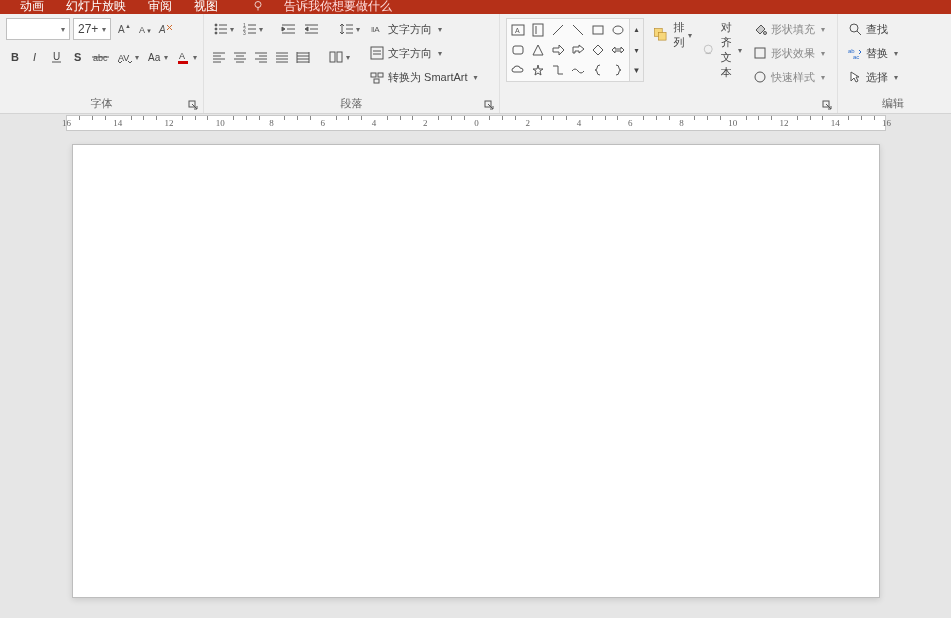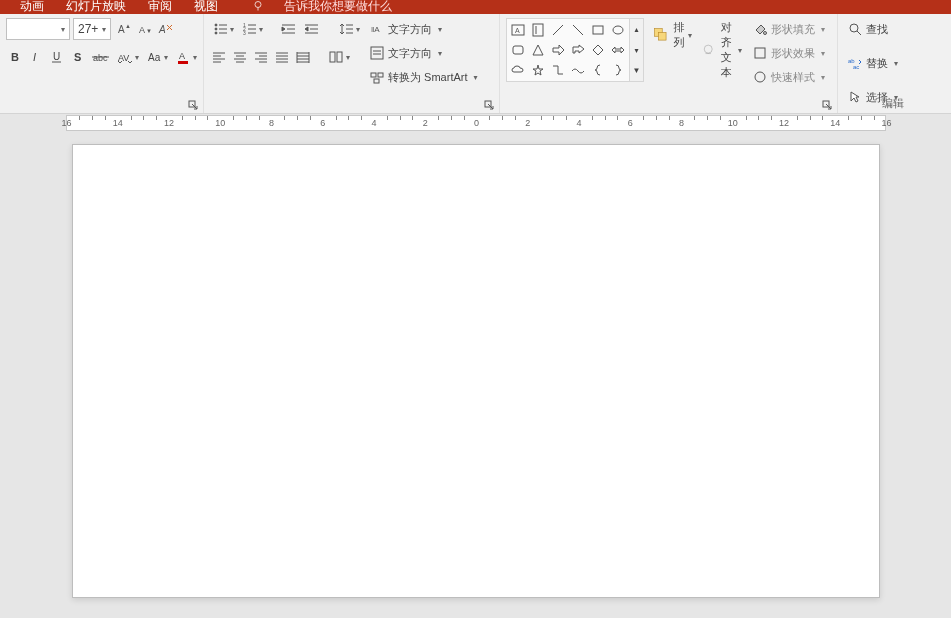--- a/index.html
+++ b/index.html
@@ -44,26 +44,26 @@
   .shapes-scroll div { flex: 1; display: flex; align-items: center; justify-content: center; font-size: 8px; cursor: pointer; }
   
   .big-btn { display: flex; flex-direction: row; align-items: center; justify-content: flex-start; width: 44px; padding: 2px 2px; cursor: pointer; font-size: 11px; text-align: center; gap: 2px; }
   .big-btn svg { width: 28px; height: 28px; }
   .big-btn .dd-caret { font-size: 8px; color: #666; }
   
   .shape-fx-col { display: flex; flex-direction: column; gap: 2px; }
   .shape-fx-item { display: flex; align-items: center; gap: 4px; font-size: 11px; height: 22px; padding: 0 3px; cursor: pointer; color: #888; }
   .shape-fx-item .dd-caret { font-size: 8px; margin-left: 2px; }
   
-  .edit-col { display: flex; flex-direction: column; gap: 12px; }
+  .edit-col { display: flex; flex-direction: column; gap: 2px; }
   .edit-item { display: flex; align-items: center; gap: 4px; font-size: 11px; height: 22px; padding: 0 4px; cursor: pointer; }
   .edit-item .dd-caret { font-size: 8px; color: #666; margin-left: 2px; }
   
   
-  .ruler { height: 18px; background: #e6e6e6; display: flex; align-items: center; justify-content: center; position: relative; overflow: hidden; }
+  .ruler { height: 18px; background: #e6e6e6; display: flex; align-items: center; justify-content: center; position: relative; overflow: hidden; font-family: Liberation Serif, serif; }
   .ruler-inner { position: relative; height: 16px; width: 820px; background: #fff; border: 1px solid #c8c8c8; }
   .ruler-tick { position: absolute; top: 0; height: 4px; border-left: 1px solid #888; }
   .ruler-num { position: absolute; top: 2px; font-size: 9px; color: #666; transform: translateX(-50%); }
   
   
   .canvas-area { background: #e6e6e6; height: 486px; display: flex; justify-content: center; padding-top: 12px; }
   .slide { width: 808px; height: 454px; background: #fff; border: 1px solid #bdbdbd; box-shadow: 0 2px 6px rgba(0,0,0,0.12); }
   
   svg { stroke: #555; fill: none; stroke-width: 1; }
   .orange { stroke: #d06a2a; }
@@ -156,20 +156,21 @@
             </svg>
           </span>
         <span class="btn dd">
             <svg width="16" height="14">
               <text x="3" y="9" font-size="9" fill="#444" stroke="none">A</text>
               <rect x="2" y="11" width="10" height="3" fill="#c00" stroke="none"></rect>
             </svg>
           </span>
       </div>
     </div>
+    <div class="group-label">字体</div>
     <div class="dialog-launcher"><svg viewBox="0 0 10 10">
           <rect x="1" y="1" width="6" height="6"></rect>
           <path d="M4 4 L9 9 M9 6 L9 9 L6 9"></path>
         </svg></div>
   </div>
 
   <div class="group" style="width:296px">
     <div class="group-rows" style="flex-direction:row; gap:0;">
       <div style="display:flex; flex-direction:column; gap:6px;">
         <div class="row">
@@ -293,20 +294,21 @@
           <svg width="14" height="14">
               <rect x="1" y="3" width="5" height="4"></rect>
               <rect x="8" y="3" width="5" height="4"></rect>
               <rect x="4" y="9" width="5" height="4"></rect>
             </svg>
           <span>转换为 SmartArt</span>
             <span class="dd-caret">▾</span>
         </div>
       </div>
     </div>
+    <div class="group-label">段落</div>
     <div class="dialog-launcher"><svg viewBox="0 0 10 10">
           <rect x="1" y="1" width="6" height="6"></rect>
           <path d="M4 4 L9 9 M9 6 L9 9 L6 9"></path>
         </svg></div>
   </div>
 
   <div class="group" style="width:338px">
     <div class="group-rows" style="flex-direction:row; align-items:flex-start; gap:6px;">
 
       <div class="shapes-gallery">

